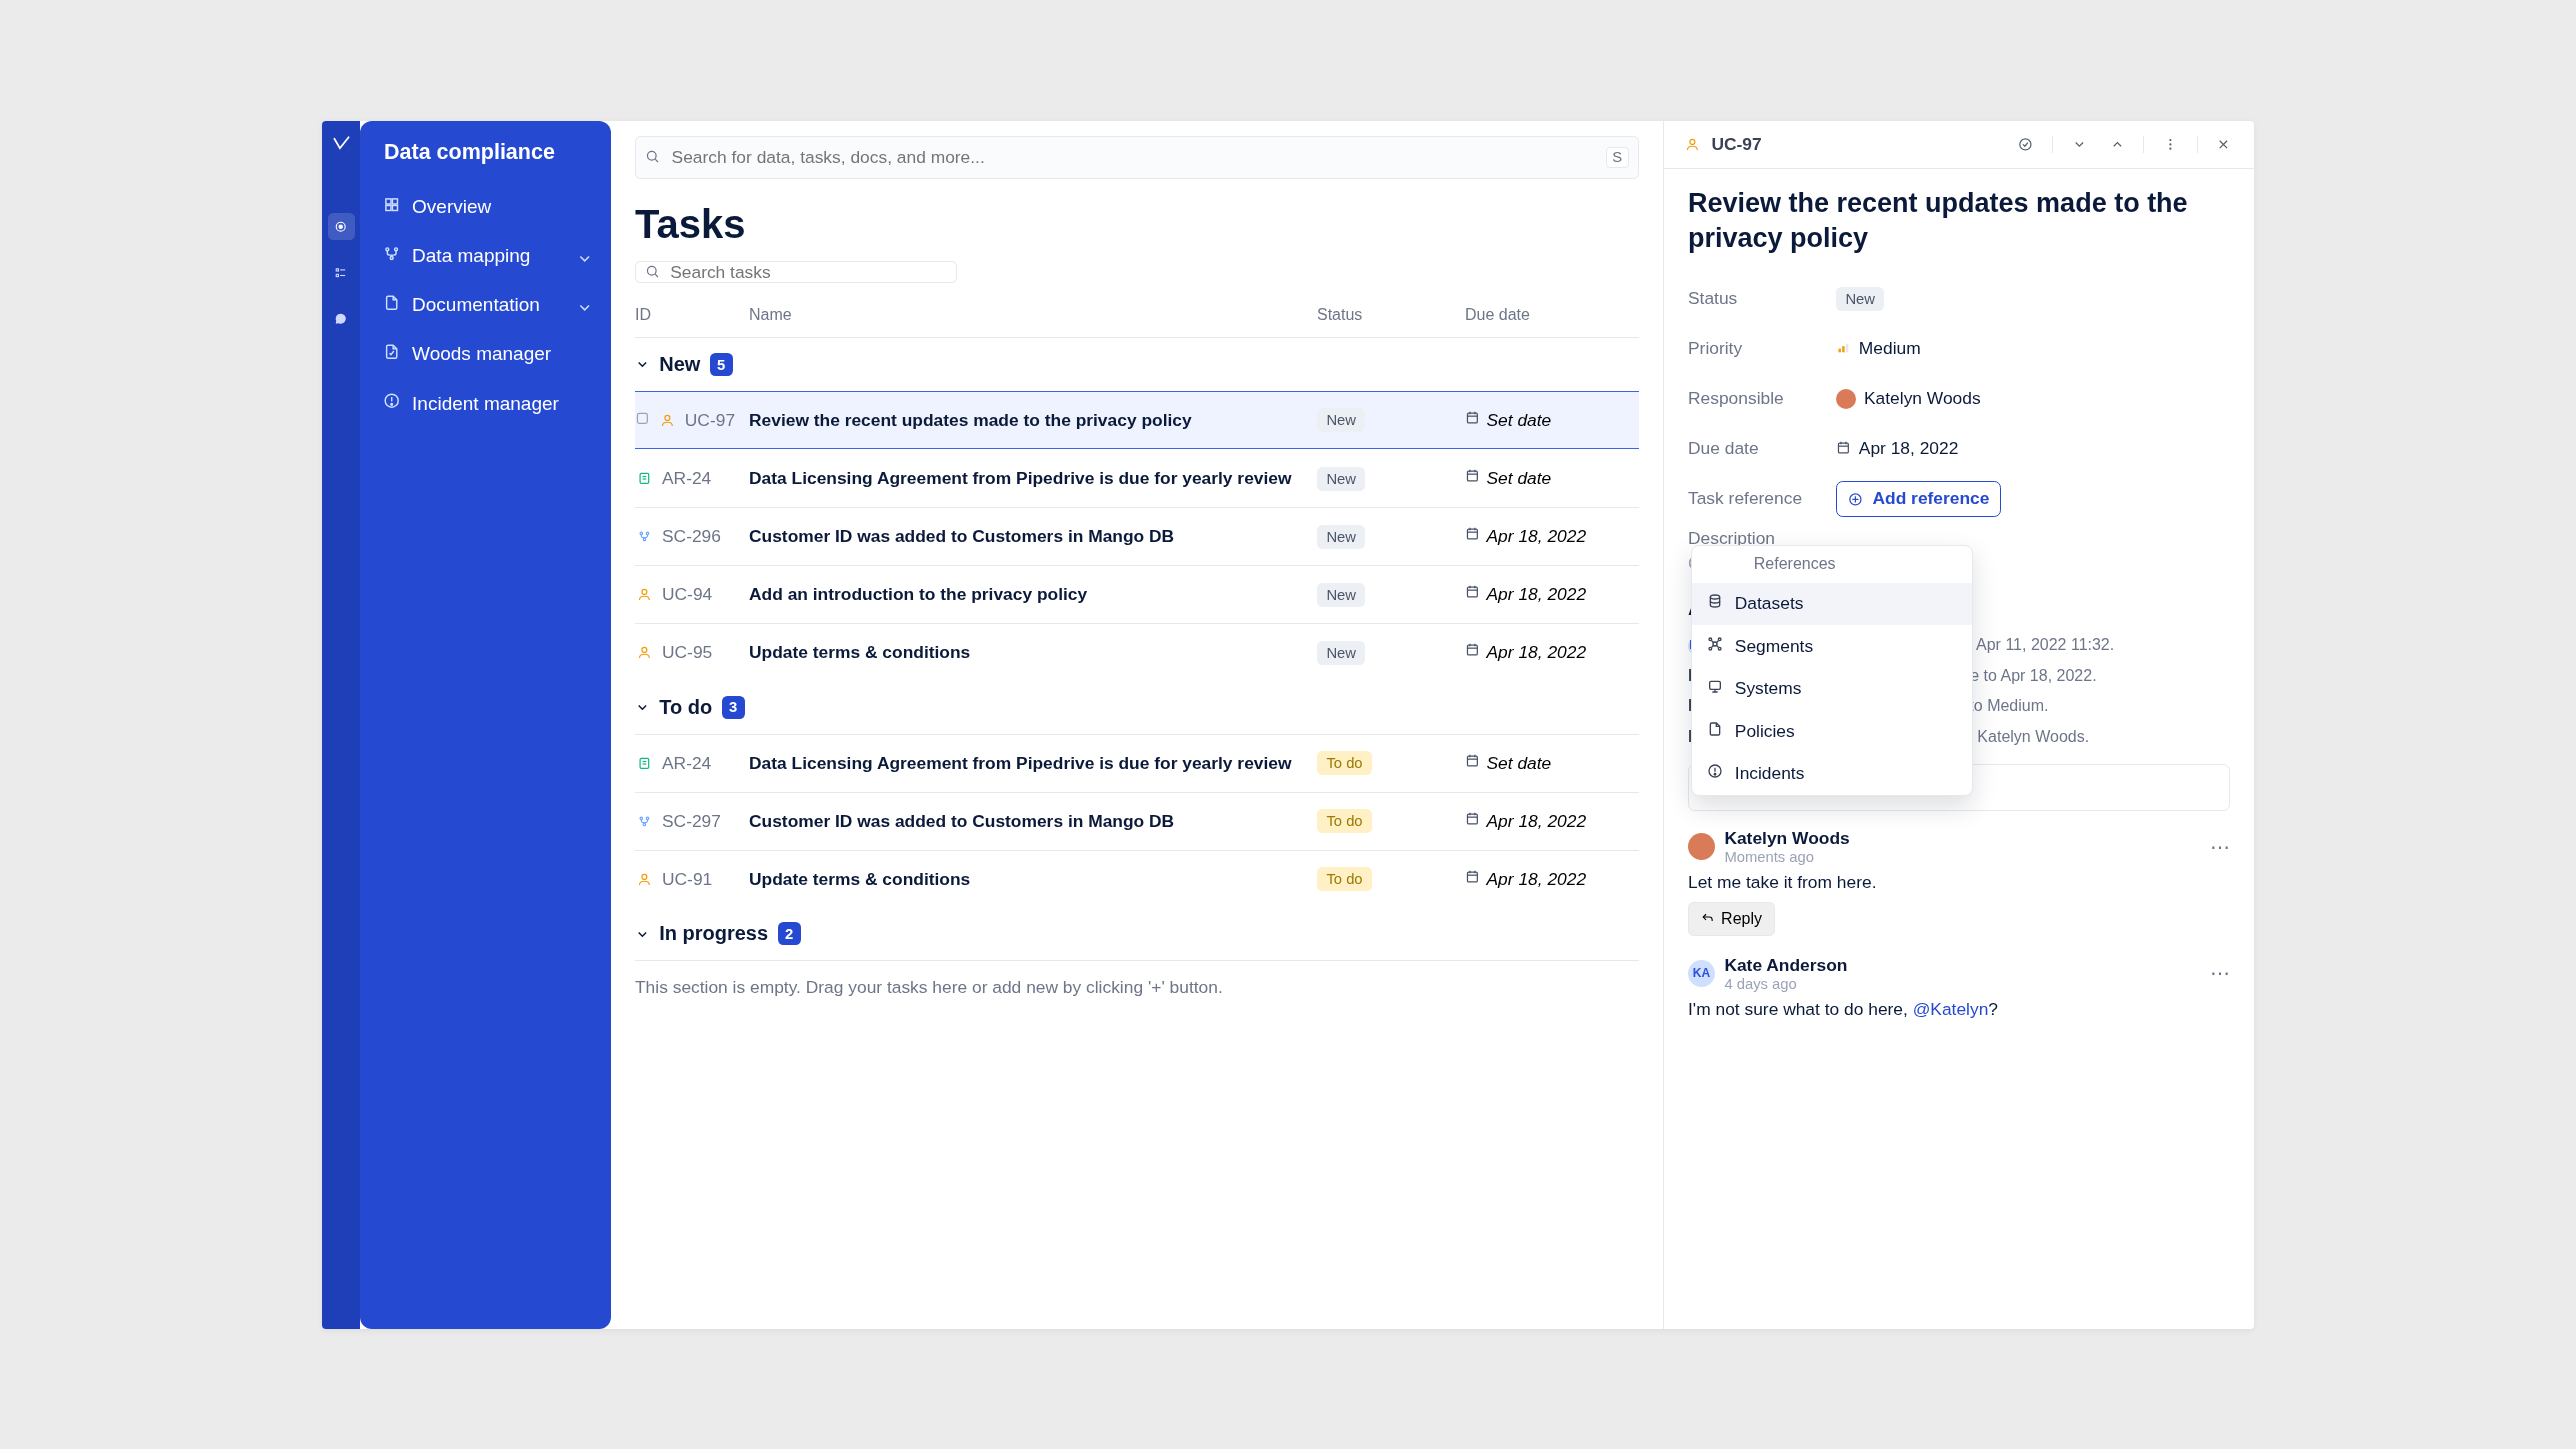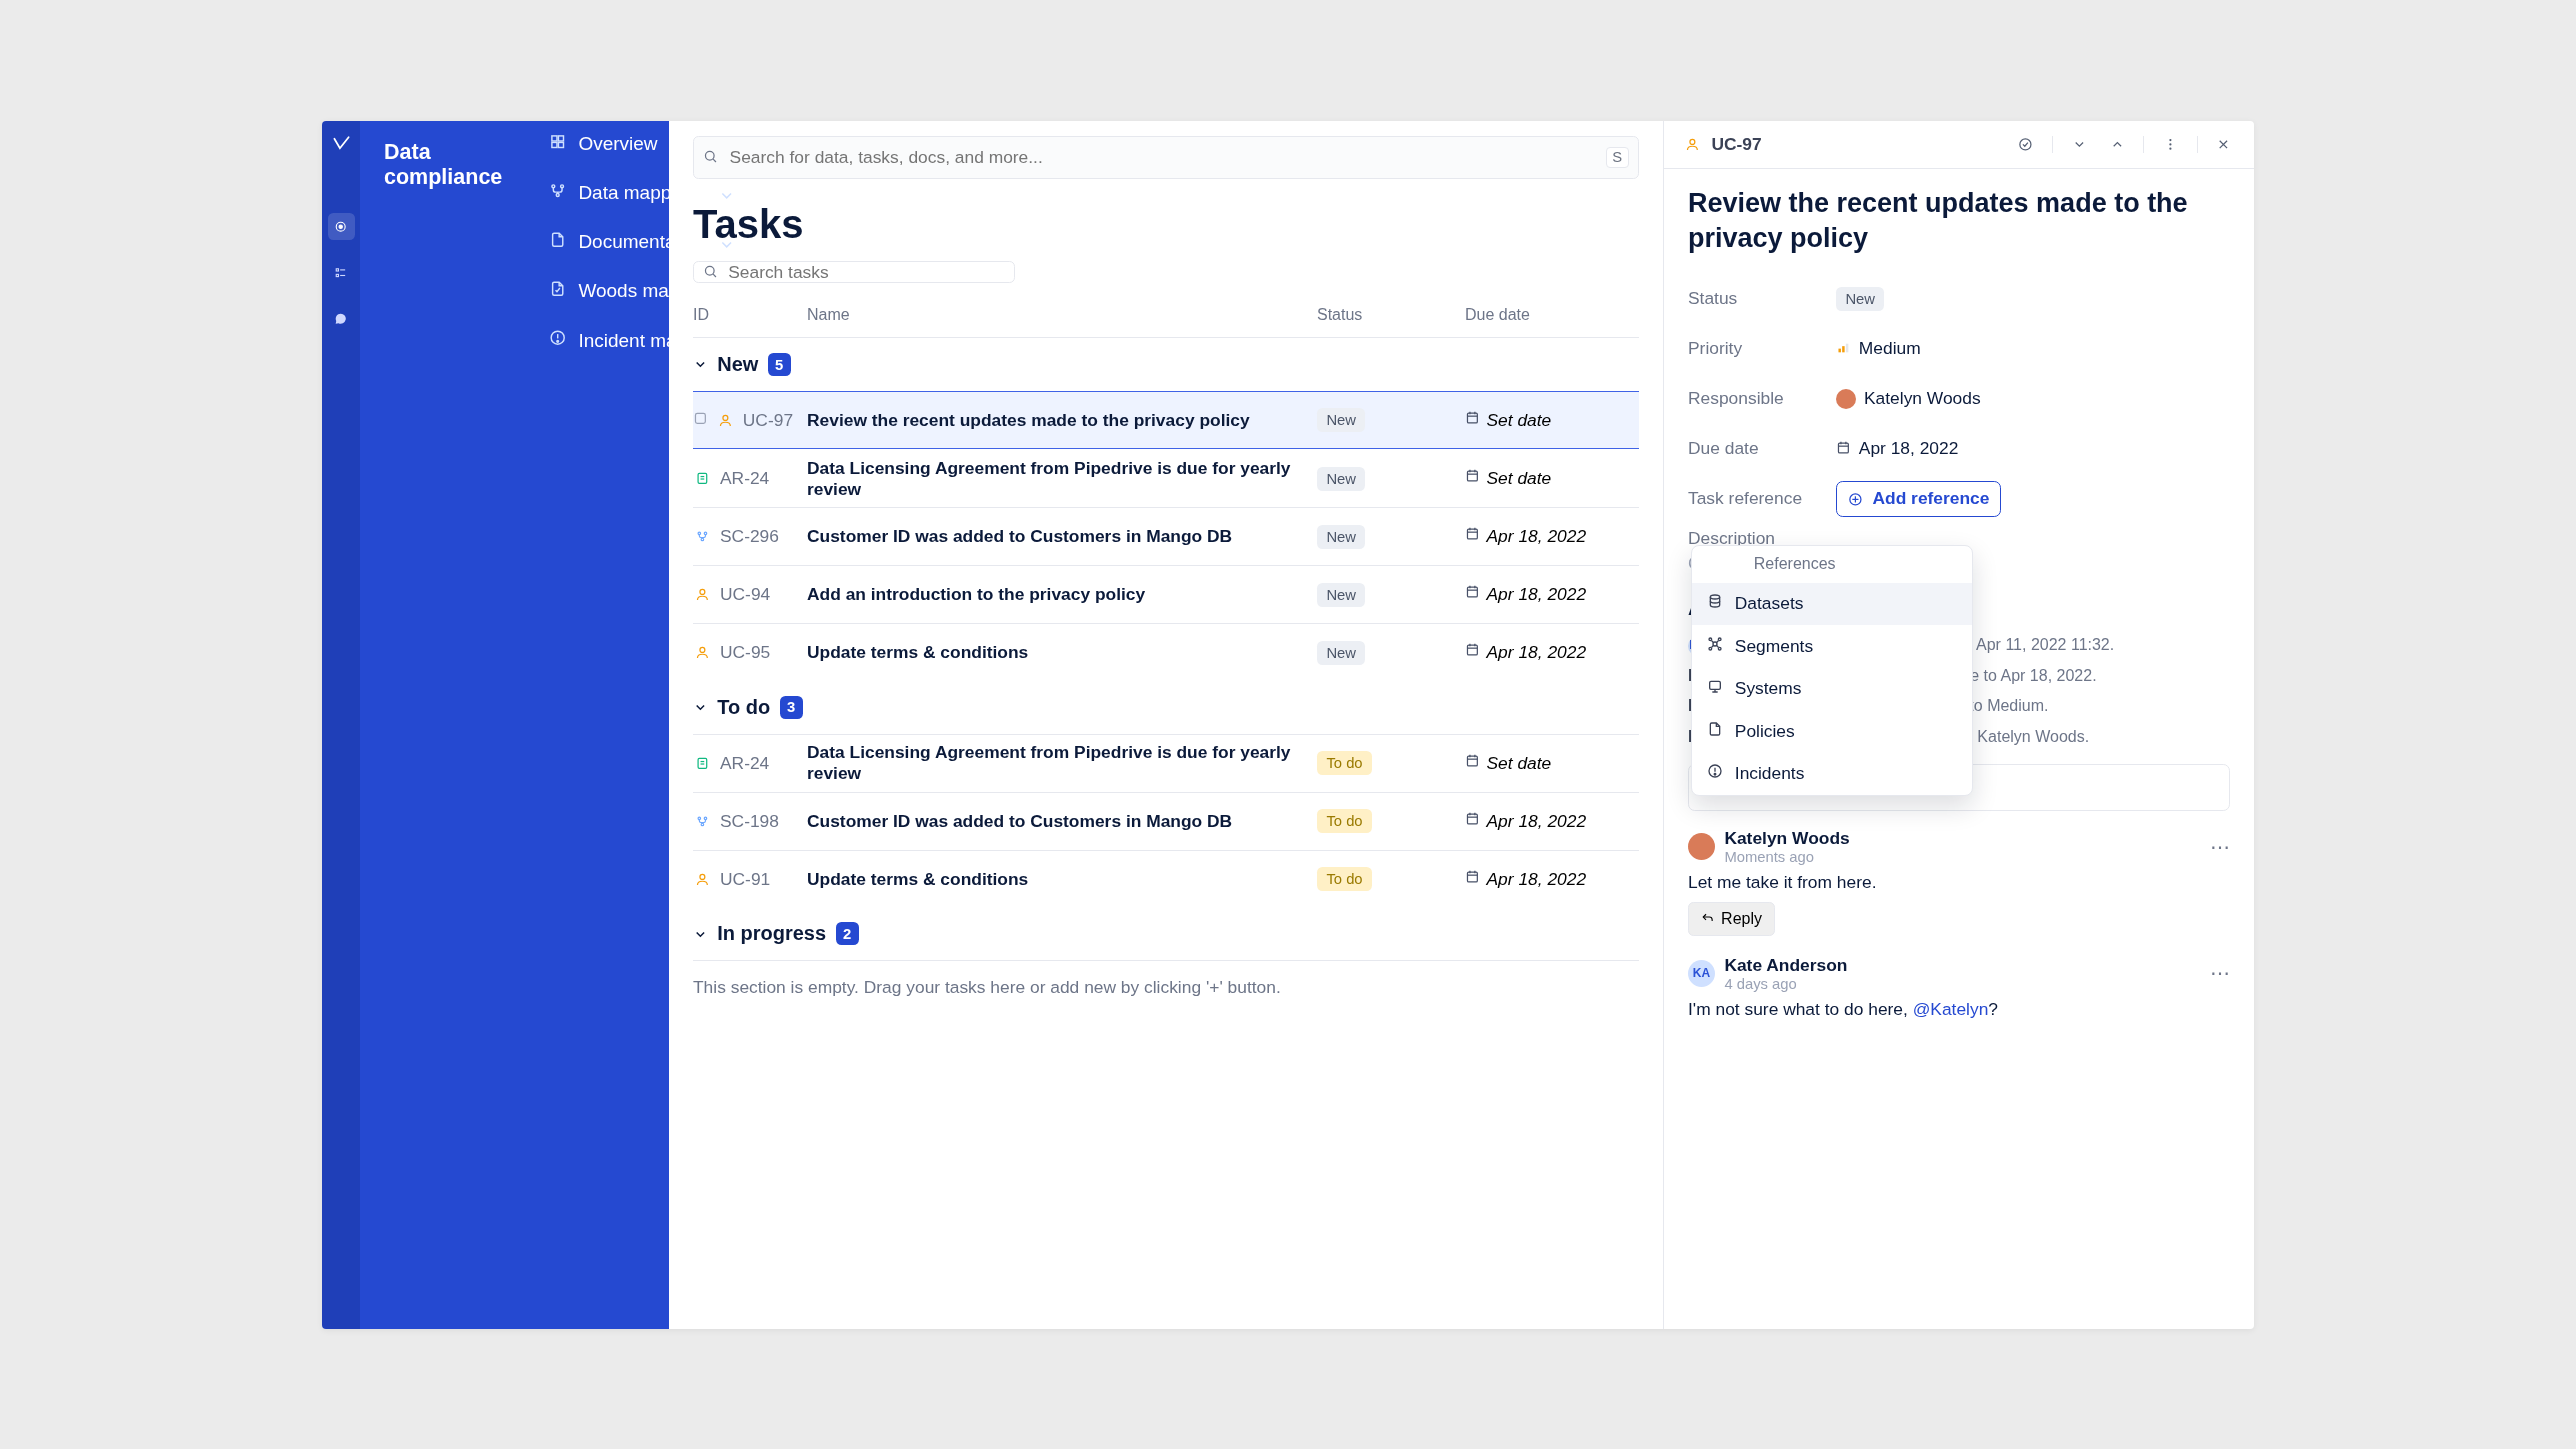--- a/index.html
+++ b/index.html
@@ -25,21 +25,21 @@
 
   
   .rail{width:38px;background:var(--blue-rail);display:flex;flex-direction:column;align-items:center;padding-top:13.4px;gap:19px;}
   .rail .logo svg{width:19px;height:19px;color:#fff;}
   .rail .ritem{width:27px;height:27px;display:flex;align-items:center;justify-content:center;border-radius:5.4px;color:#cfd8ff;}
   .rail .ritem.active{background:rgba(255,255,255,.15);color:#fff;}
   .rail svg{width:13.4px;height:13.4px;}
   .rail .spacer{height:20px;}
 
   
-  .sidebar{width:309px;background:var(--blue);color:#fff;display:flex;flex-direction:row;}
+  .sidebar{width:251px;background:var(--blue);color:#fff;display:flex;flex-direction:column;border-radius:12px;}
   .sidebar .title{padding:19px 24px;font-weight:700;font-size:21.5px;}
   .nav{display:flex;flex-direction:column;padding:0 12px;gap:2.7px;}
   .nav .item{display:flex;align-items:center;gap:12px;padding:12px 10.7px;border-radius:5.4px;font-size:19px;}
   .nav .item .lbl{flex:1;}
   .nav .item svg{width:17.4px;height:17.4px;color:#cfe0ff;}
   .nav .item .chev{width:12px;height:12px;}
 
   
   .main{flex:1;display:flex;min-width:0;}
   .center{flex:1;min-width:0;border-right:0.7px solid var(--border);}
@@ -413,21 +413,21 @@
               <div class="row">
         <div class="idcell">
                   <span class="ticon">
                     <svg viewBox="0 0 24 24" fill="none" stroke="#6ea8ff" stroke-width="2">
                       <circle cx="7" cy="7" r="2"></circle>
                       <circle cx="17" cy="7" r="2"></circle>
                       <circle cx="12" cy="17" r="2"></circle>
                       <path d="M7 9v2a3 3 0 003 3h4a3 3 0 003-3V9"></path>
                     </svg>
                   </span>
-                  <span class="code">SC-198</span>
+                  <span class="code">SC-297</span>
                 </div>
         <div class="name">Customer ID was added to Customers in Mango DB</div>
         <div class="status"><span class="chip todo">To do</span></div>
         <div class="due">
                   <svg width="14.8" height="14.8" viewBox="0 0 24 24" fill="none" stroke="#475067" stroke-width="2">
                     <rect x="4" y="5" width="16" height="16" rx="2"></rect>
                     <line x1="4" y1="10" x2="20" y2="10"></line>
                     <line x1="8" y1="3" x2="8" y2="7"></line>
                     <line x1="16" y1="3" x2="16" y2="7"></line>
                   </svg>

